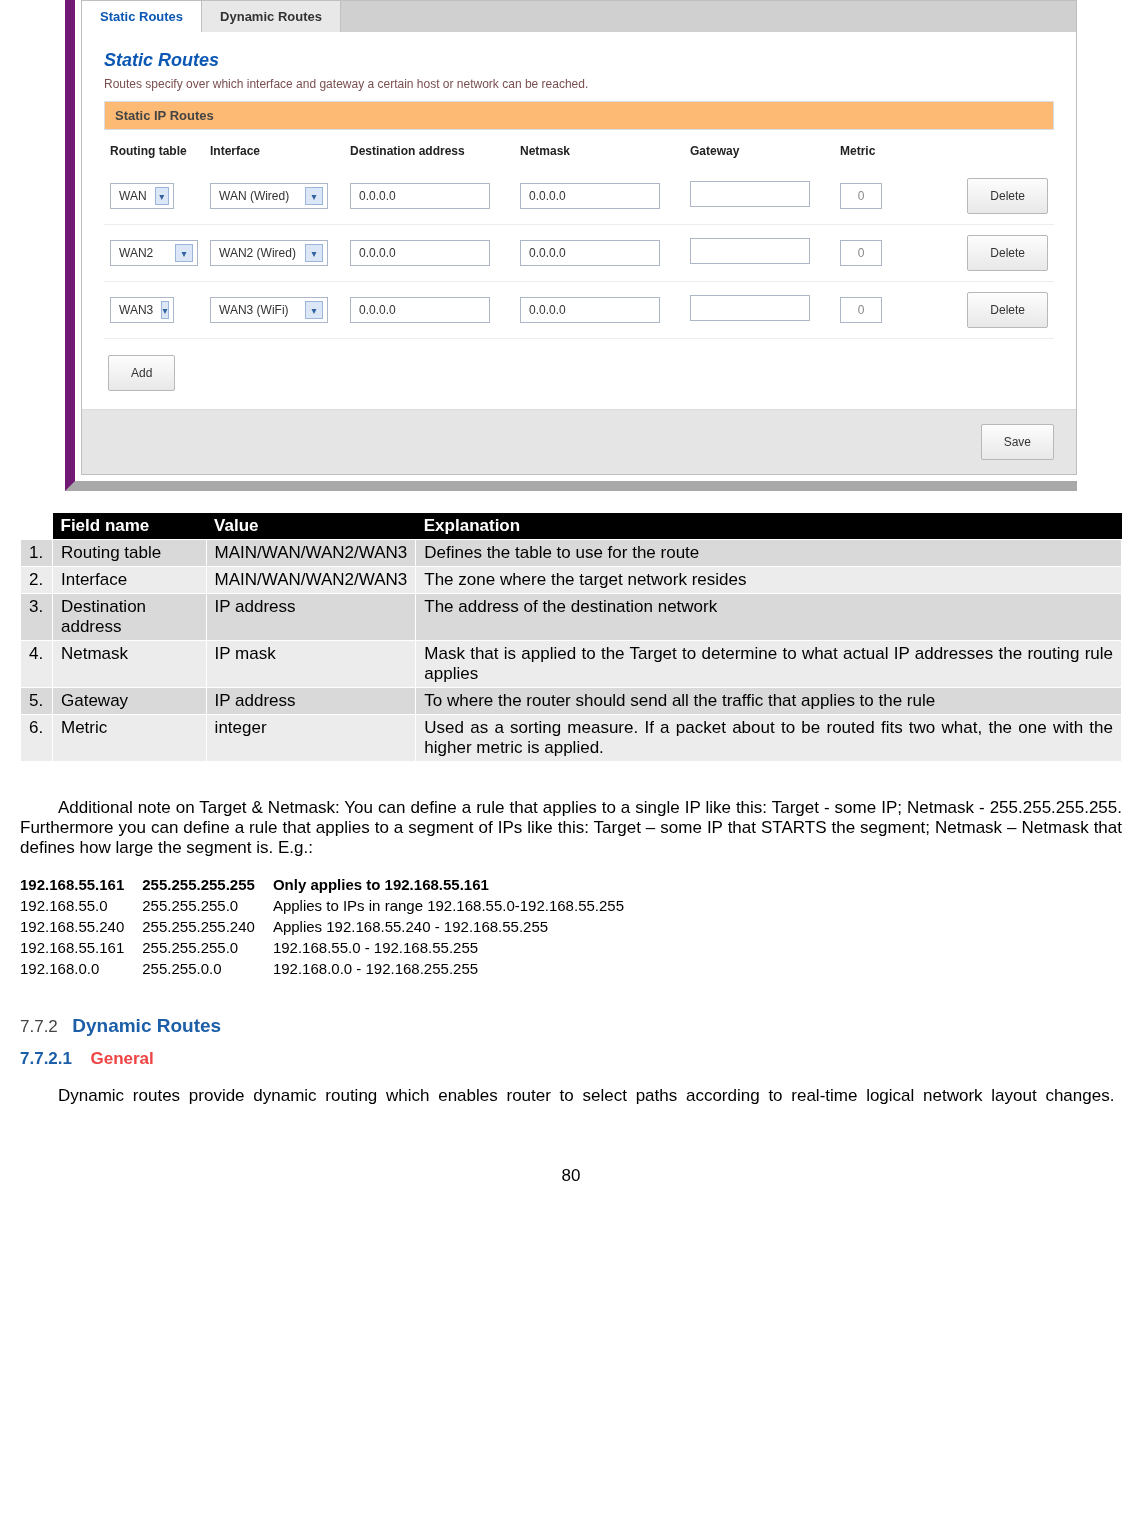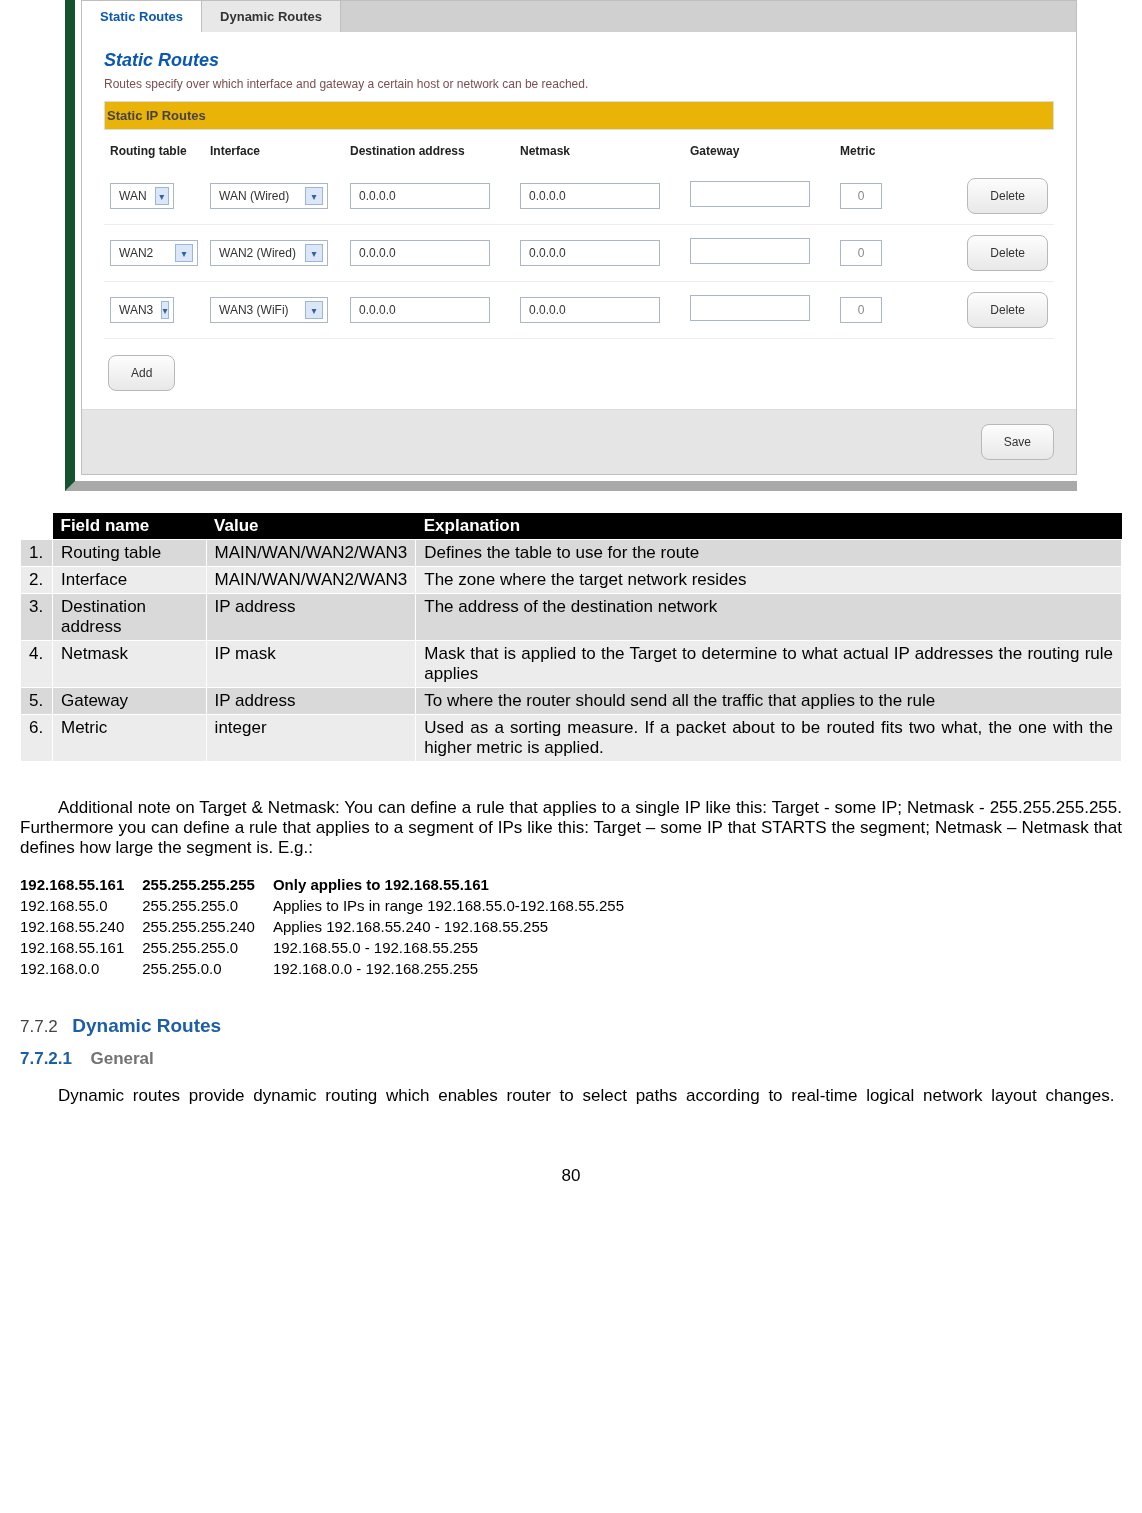--- a/index.html
+++ b/index.html
@@ -9,21 +9,21 @@
     font-family: Arial, Helvetica, sans-serif;
     background: #fff;
     color: #000;
     width: 1142px;
   }
   .page { padding: 0 20px 40px 20px; }
 
   
   .shot-wrap { padding: 0 45px; }
   .shot {
-    border-left: 10px solid #14532d;
+    border-left: 10px solid #701a75;
     border-bottom: 10px solid #a9a9a9;
     background: #fff;
   }
   .shot-inner {
     margin: 0 0 6px 6px;
     border: 1px solid #bfbfbf;
   }
 
   .tabbar { background: #d0d0d0; display: flex; }
   .tab {
@@ -43,23 +43,23 @@
   .panel-title {
     color: #0b57b3;
     font-weight: bold;
     font-style: italic;
     font-size: 18px;
     margin: 4px 0 6px 0;
   }
   .panel-desc { font-size: 12px; color: #7a4f4f; margin-bottom: 10px; }
 
   .section-head {
-    background: #eab308;
+    background: #fdba74;
     border: 1px solid #d9dde2;
-    padding: 6px 2px;
+    padding: 6px 10px;
     font-size: 13px;
     font-weight: bold;
     color: #444;
   }
 
   .routes-table { width: 100%; border-collapse: collapse; margin-top: 6px; }
   .routes-table th {
     text-align: left;
     font-size: 12px;
     font-weight: bold;
@@ -110,21 +110,21 @@
   .btn {
     display: inline-flex;
     align-items: center;
     justify-content: center;
     height: 36px;
     padding: 13px 22px;
     font-size: 12px;
     color: #333;
     background: linear-gradient(#fdfdfd, #e8e8e8);
     border: 1px solid #b8b8b8;
-    border-radius: 8px;
+    border-radius: 2px;
   }
 
   .panel-footer {
     border-top: 1px solid #d9dde2;
     background: #e5e5e5;
     padding: 14px 22px;
     text-align: right;
   }
 
   
@@ -160,21 +160,21 @@
     text-indent: 38px;
   }
 
   .ex-table { border-collapse: collapse; font-size: 15px; margin-bottom: 36px; }
   .ex-table td { padding: 2px 18px 2px 0; white-space: nowrap; }
   .ex-table tr.bold td { font-weight: bold; }
 
   .h-num { color: #444; font-size: 17px; display: inline-block; margin-right: 10px; }
   .h-title { color: #1c5ea8; font-weight: bold; font-size: 19px; }
   .h-sub-num { color: #1c5ea8; font-weight: bold; font-size: 17px; display: inline-block; margin-right: 14px; }
-  .h-sub-title { color: #737373; font-weight: bold; font-size: 17px; }
+  .h-sub-title { color: #ef4444; font-weight: bold; font-size: 17px; }
   .heading1 { margin: 10px 0 12px 0; }
   .heading2 { margin: 4px 0 12px 0; }
 
   .para {
     font-size: 17px;
     text-align: justify;
     text-indent: 38px;
     margin-bottom: 60px;
     word-spacing: 4px;
   }

